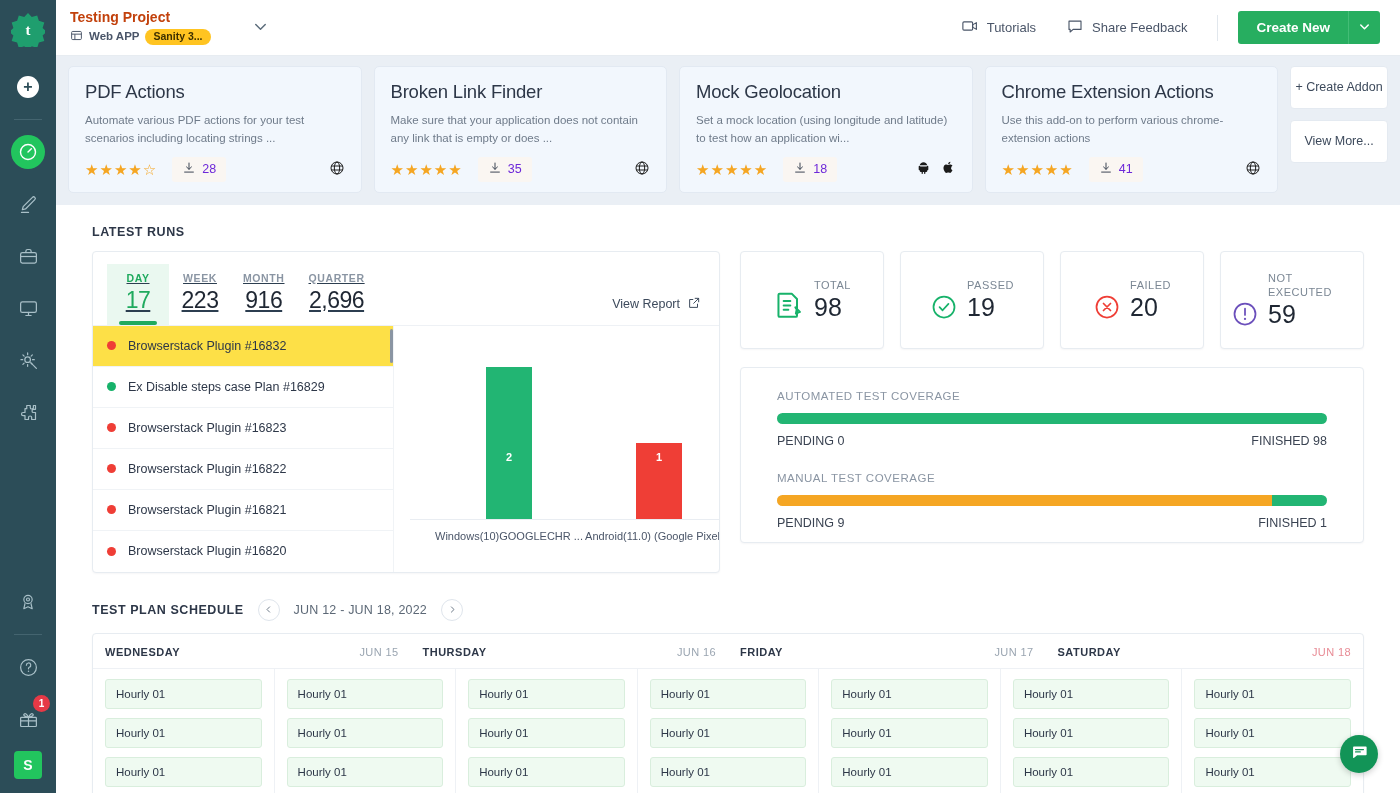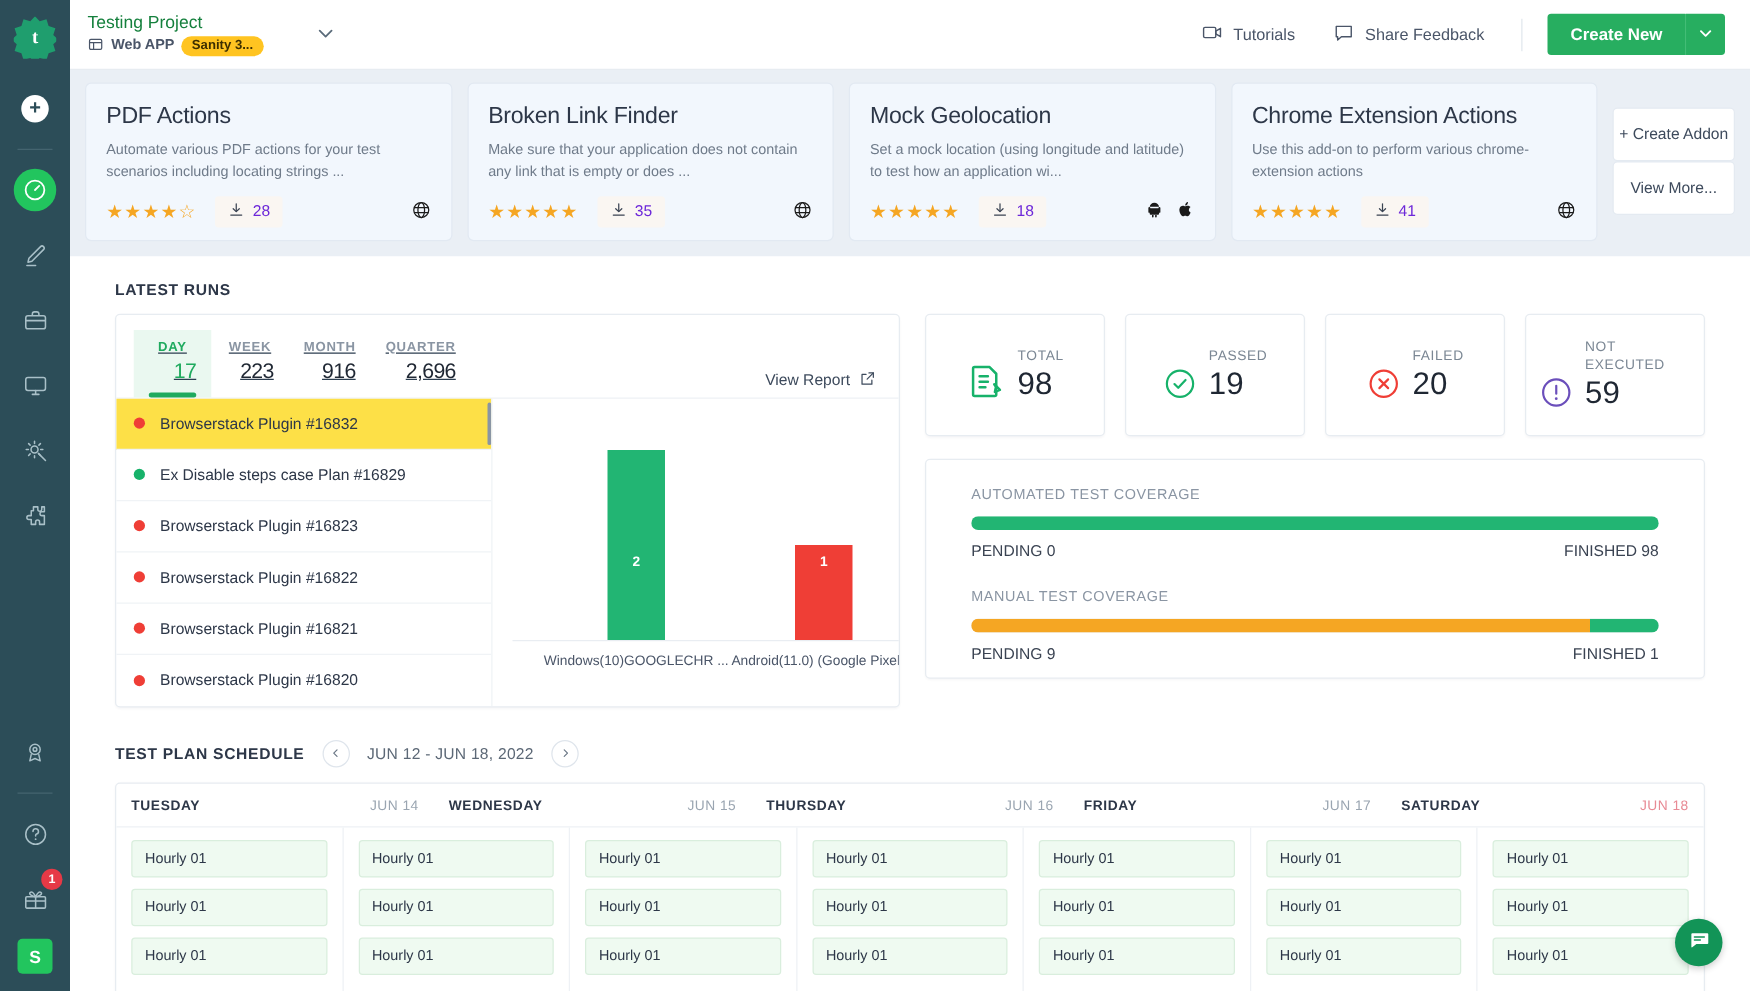--- a/index.html
+++ b/index.html
@@ -61,21 +61,21 @@
   
   .main { flex: 1 1 auto; display: flex; flex-direction: column; min-width: 0; background: #fff; }
 
   
   .header {
     height: 56px; flex: 0 0 56px; display: flex; align-items: center;
     padding: 0 20px 0 14px; border-bottom: 1px solid #e7ecf1; background: #fff;
   }
   .proj-block { display: flex; align-items: center; }
   .proj-texts { line-height: 1.15; }
-  .proj-title { font-size: 14px; font-weight: normal; color: #15803d; }
+  .proj-title { font-size: 14px; font-weight: bold; color: #c2410c; }
   .proj-sub { display: flex; align-items: center; gap: 6px; margin-top: 3px; }
   .proj-sub-label { font-size: 11.5px; color: #4a5568; font-weight: 600; }
   .pill-sanity {
     background: #ffc421; color: #3d2f00; font-size: 10.5px; font-weight: bold;
     border-radius: 9px; padding: 2px 8px 3px; line-height: 1;
   }
   .chev-proj { margin-left: 40px; color: #5a6b7a; cursor: pointer; }
   .hdr-spacer { flex: 1 1 auto; }
   .hdr-link {
     display: flex; align-items: center; gap: 8px; color: #4a5568;
@@ -109,21 +109,21 @@
   .addon-foot { display: flex; align-items: center; margin-top: 9px; }
   .stars { display: flex; gap: 1px; font-size: 15px; line-height: 1; letter-spacing: 0px; }
   .star-f { color: #f5a623; }
   .star-e { color: #f5a623; }
   .dl-chip {
     display: flex; align-items: center; gap: 6px; background: #faf6f2;
     border-radius: 3px; padding: 4px 10px; margin-left: 16px;
     font-size: 12.5px; color: #6d28d9;
   }
   .addon-plats { margin-left: auto; display: flex; gap: 10px; align-items: center; color: #1b1b1b; }
-  .addon-actions { display: flex; flex-direction: column; justify-content: center; flex: 0 0 98px; }
+  .addon-actions { display: flex; flex-direction: column; gap: 11px; flex: 0 0 98px; }
   .addon-btn {
     background: #fff; border: 1px solid #e4eaf1; border-radius: 4px;
     font-size: 12.5px; color: #3d4a5c; text-align: center; padding: 12px 4px;
     line-height: 1.35; cursor: pointer; font-family: inherit;
   }
 
   
   .content { flex: 1 1 auto; padding: 20px 36px 0 36px; overflow: hidden; }
   .section-head { display: flex; align-items: center; gap: 14px; margin-bottom: 12px; }
   .section-title { font-size: 12.5px; font-weight: bold; color: #2d3748; letter-spacing: 0.55px; }
@@ -135,21 +135,21 @@
     width: 628px; flex: 0 0 628px; background: #fff; border: 1px solid #e7ecf1;
     border-radius: 4px; box-shadow: 0 1px 2px rgba(16,24,40,.04); overflow: hidden;
   }
   .runs-top { display: flex; align-items: flex-start; padding: 12px 18px 0 14px; }
   .tabs { display: flex; text-decoration: underline; }
   .tab {
     padding: 8px 12px 0; text-align: center; cursor: pointer; position: relative;
     min-width: 62px;
   }
   .tab .t-label { font-size: 10.5px; letter-spacing: 0.6px; color: #8a95a3; font-weight: 600; }
-  .tab .t-value { font-size: 17px; color: #1f2733; margin-top: 3px; letter-spacing: -0.5px; text-align: right; }
+  .tab .t-value { font-size: 23px; color: #1f2733; margin-top: 3px; letter-spacing: -0.5px; }
   .tab.active { background: #eaf8f0; }
   .tab.active .t-label { color: #1faa5e; }
   .tab.active .t-value { color: #1faa5e; }
   .tab-underline { height: 4px; background: #1faa5e; margin-top: 7px; border-radius: 2px; }
   .tab .tab-underline { visibility: hidden; }
   .tab.active .tab-underline { visibility: visible; }
   .view-report {
     margin-left: auto; display: flex; align-items: center; gap: 7px;
     font-size: 12.5px; color: #3d4a5c; cursor: pointer; padding-top: 32px;
   }
@@ -724,24 +724,20 @@
         <span class="nav-circle">
           <svg width="9" height="9" viewBox="0 0 24 24" fill="none" stroke="currentColor" stroke-width="2.6" stroke-linecap="round" stroke-linejoin="round">
               <path d="M9 5l7 7-7 7"></path>
             </svg>
         </span>
       </div>
 
       <div class="cal">
         <div class="cal-head" id="cal-head">
             <div class="cal-hcell">
-              <span class="cal-day">TUESDAY</span>
-              <span class="cal-date">JUN 14</span>
-            </div>
-            <div class="cal-hcell">
               <span class="cal-day">WEDNESDAY</span>
               <span class="cal-date">JUN 15</span>
             </div>
             <div class="cal-hcell">
               <span class="cal-day">THURSDAY</span>
               <span class="cal-date">JUN 16</span>
             </div>
             <div class="cal-hcell">
               <span class="cal-day">FRIDAY</span>
               <span class="cal-date">JUN 17</span>

